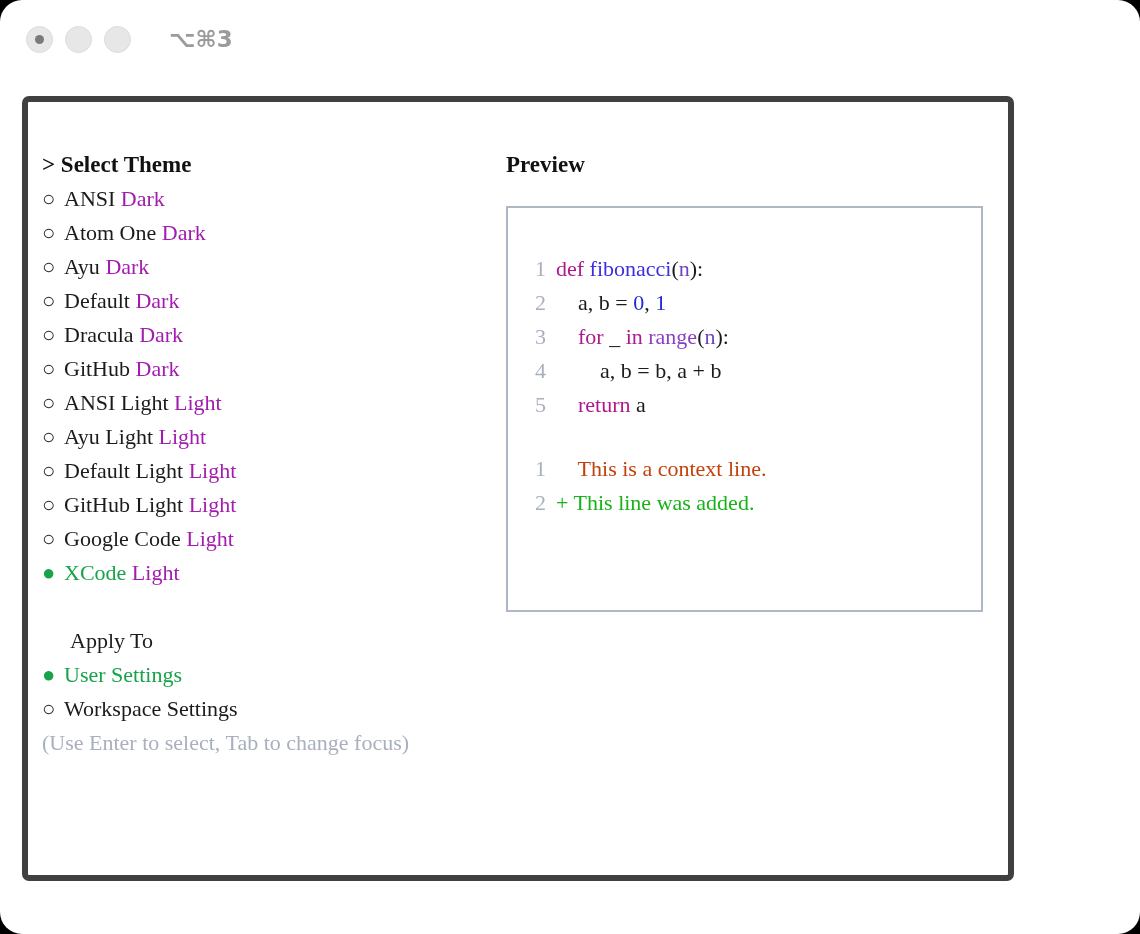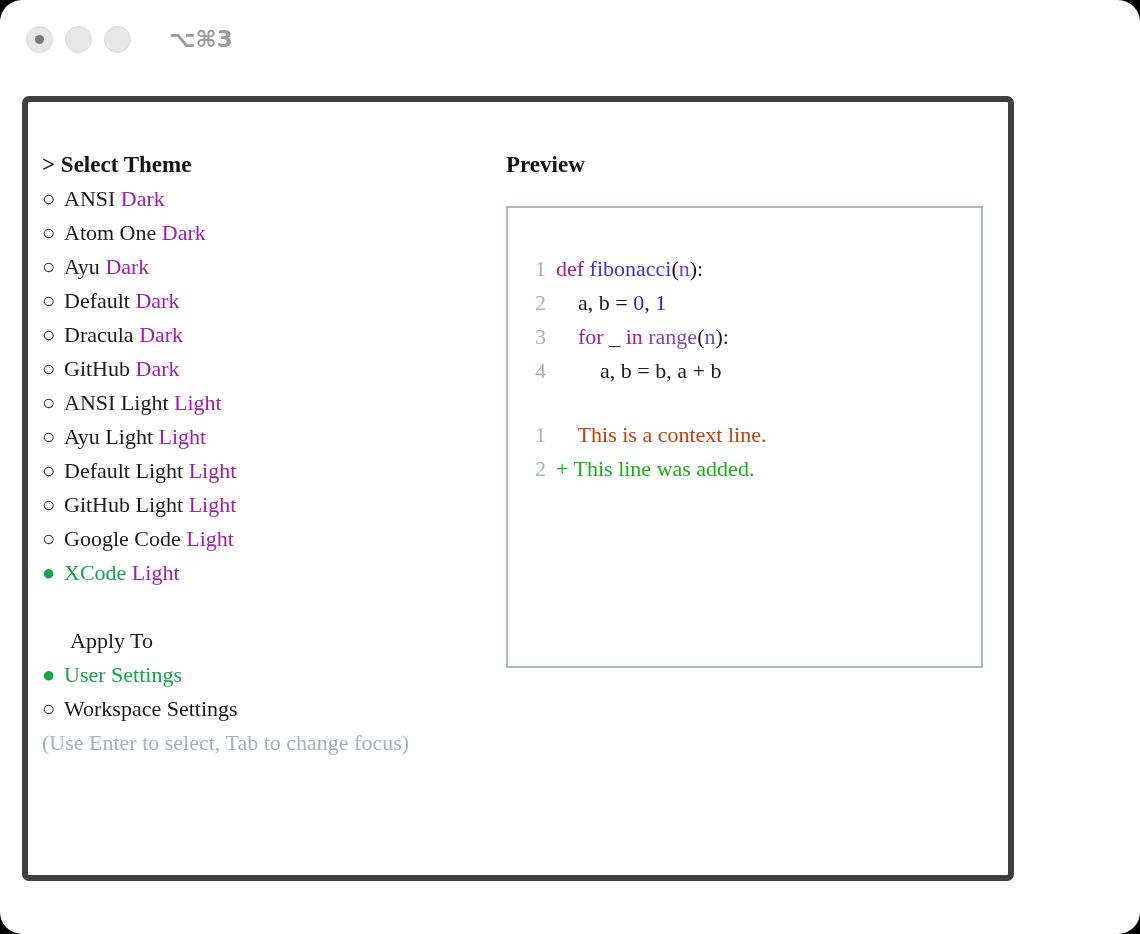--- a/index.html
+++ b/index.html
@@ -133,21 +133,21 @@
   }
   .preview-title {
     font-size: 23px;
     font-weight: bold;
     color: #111111;
     line-height: 34px;
   }
   .preview-box {
     margin-top: 24px;
     width: 477px;
-    height: 462px;
+    height: 406px;
     border: 2px solid #aeb7c4;
     background: #ffffff;
     box-sizing: border-box;
     padding: 44px 0 0 14px;
   }
   .code-line {
     font-size: 22px;
     line-height: 34px;
     white-space: pre;
     color: #1b1b1b;
@@ -218,20 +218,21 @@
     </div>
 
     <div class="right-col">
       <div class="preview-title">Preview</div>
       <div class="preview-box">
         <div id="code-block">
             <div class="code-line"><span class="ln">1</span><span><span class="tok-kw">def</span><span class="tok-pl"> </span><span class="tok-fn">fibonacci</span><span class="tok-pl">(</span><span class="tok-var">n</span><span class="tok-pl">)</span><span class="tok-pl">:</span></span></div>
             <div class="code-line"><span class="ln">2</span><span><span class="tok-pl">    </span><span class="tok-pl">a</span><span class="tok-pl">,</span><span class="tok-pl"> </span><span class="tok-pl">b</span><span class="tok-pl"> </span><span class="tok-pl">=</span><span class="tok-pl"> </span><span class="tok-num">0</span><span class="tok-pl">,</span><span class="tok-pl"> </span><span class="tok-num">1</span></span></div>
             <div class="code-line"><span class="ln">3</span><span><span class="tok-pl">    </span><span class="tok-kw">for</span><span class="tok-pl"> </span><span class="tok-pl">_</span><span class="tok-pl"> </span><span class="tok-kw">in</span><span class="tok-pl"> </span><span class="tok-bi">range</span><span class="tok-pl">(</span><span class="tok-var">n</span><span class="tok-pl">)</span><span class="tok-pl">:</span></span></div>
             <div class="code-line"><span class="ln">4</span><span><span class="tok-pl">        </span><span class="tok-pl">a</span><span class="tok-pl">,</span><span class="tok-pl"> </span><span class="tok-pl">b</span><span class="tok-pl"> </span><span class="tok-pl">=</span><span class="tok-pl"> </span><span class="tok-pl">b</span><span class="tok-pl">,</span><span class="tok-pl"> </span><span class="tok-pl">a</span><span class="tok-pl"> </span><span class="tok-pl">+</span><span class="tok-pl"> </span><span class="tok-pl">b</span></span></div>
+            <div class="code-line"><span class="ln">5</span><span><span class="tok-pl">    </span><span class="tok-kw">return</span><span class="tok-pl"> </span><span class="tok-pl">a</span></span></div>
           </div>
         <div class="gap"></div>
         <div id="diff-block">
             <div class="code-line"><span class="ln">1</span><span class="tok-ctx"> </span><span> </span><span class="tok-ctx">  This is a context line.</span></div>
             <div class="code-line"><span class="ln">2</span><span class="tok-add">+</span><span> </span><span class="tok-add">This line was added.</span></div>
           </div>
       </div>
     </div>
 
   </div>

